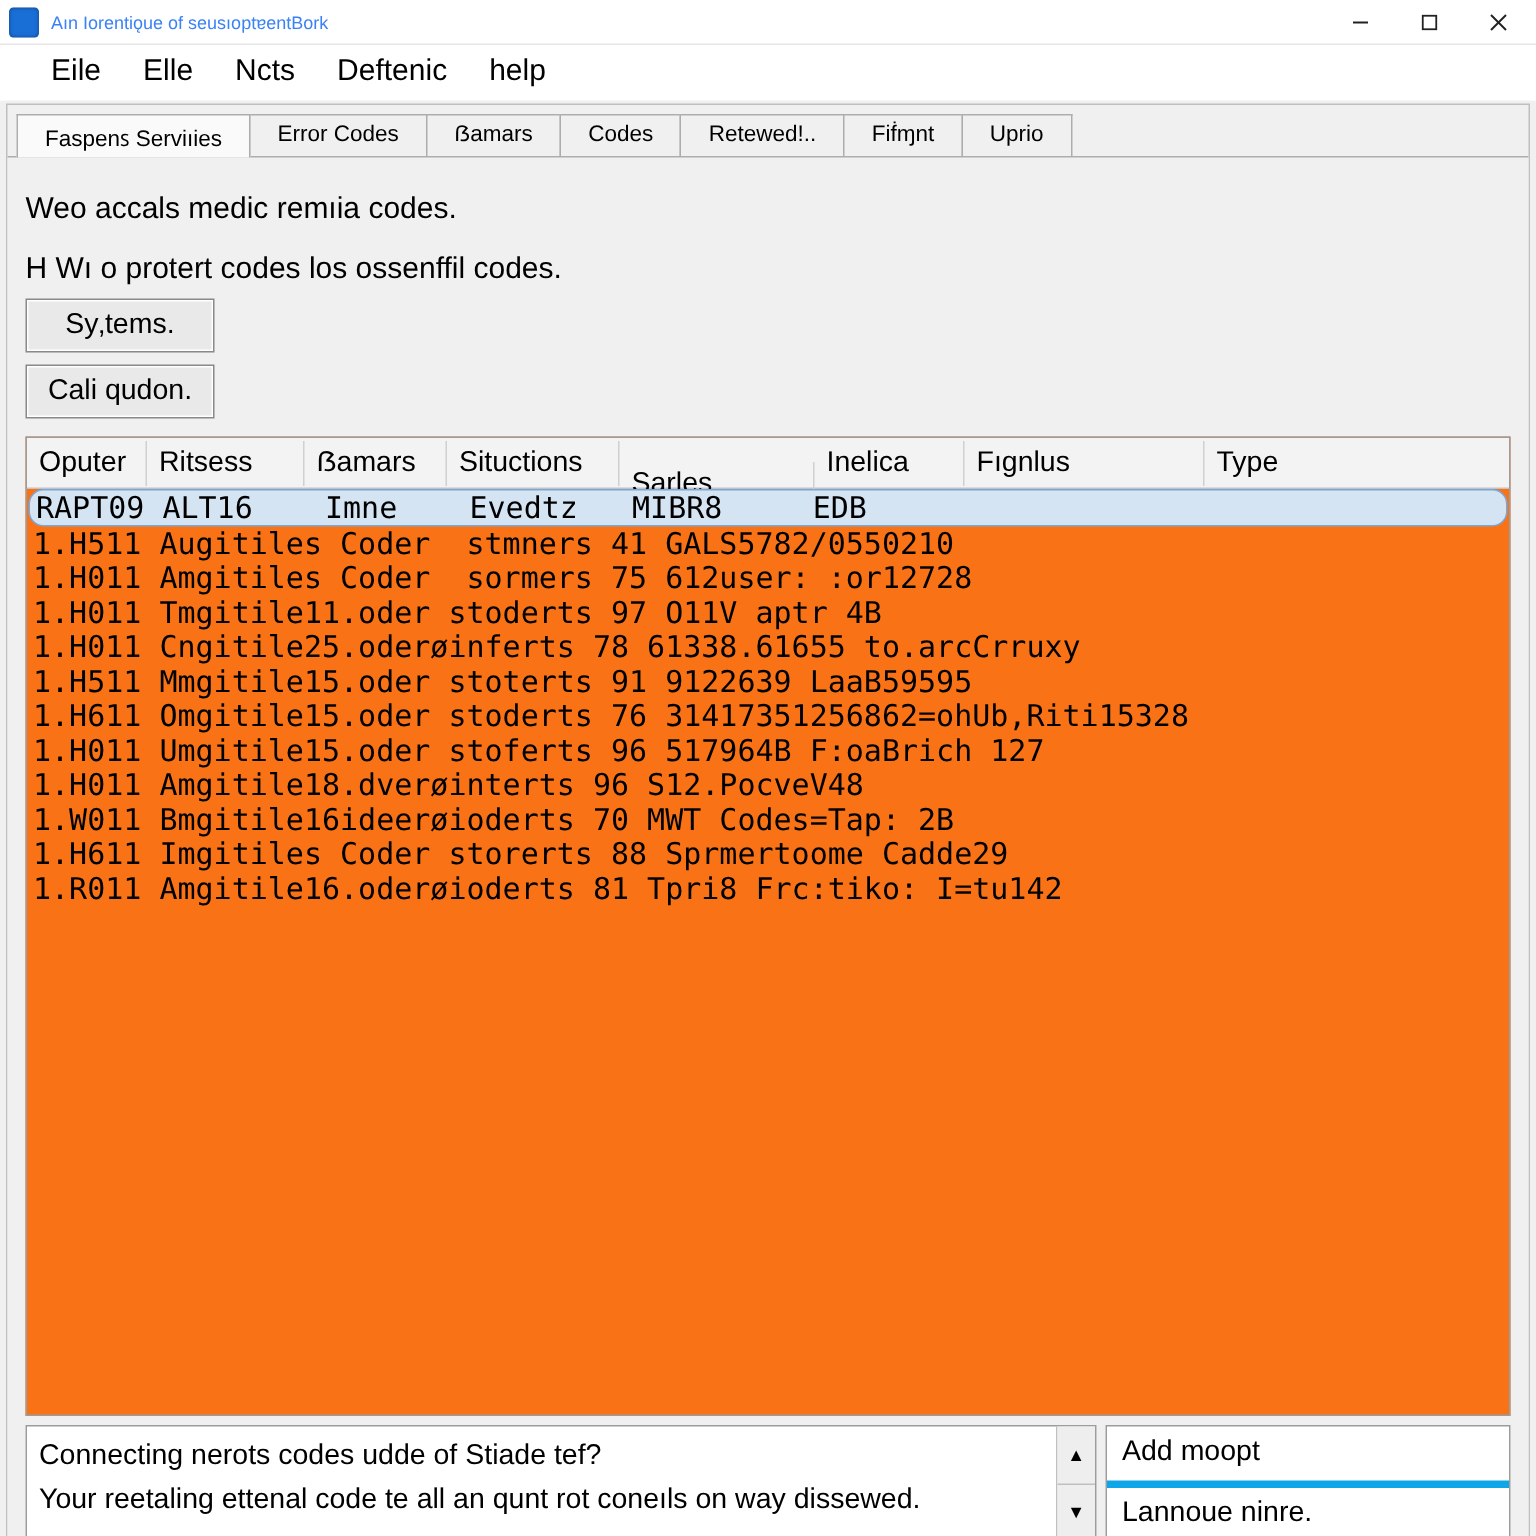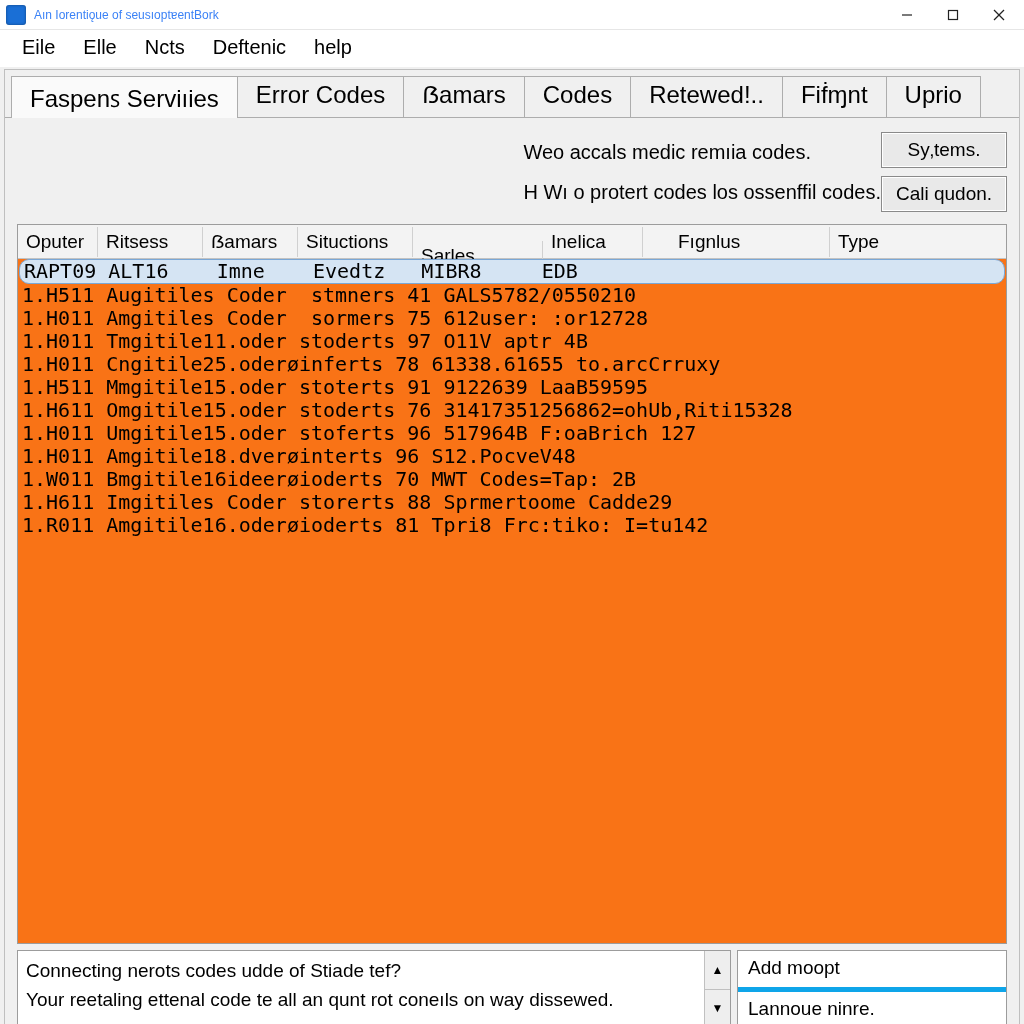--- a/index.html
+++ b/index.html
@@ -34,21 +34,21 @@
     font-family: "Segoe UI Symbol", sans-serif;
     font-size: 14px;
     color: #222;
     cursor: default;
   }
   .win-btn.close svg, .win-btn svg { width: 12px; height: 12px; }
   
   .menubar {
     display: flex;
     gap: 8px;
-    padding: 4px 8px 6px 12px;
+    padding: 4px 8px 6px 24px;
     background: #fff;
     font-size: 20px;
   }
   .menubar span { padding: 2px 10px; cursor: default; }
   
   .client {
     border: 1px solid #bfbfbf;
     margin: 2px 4px 0 4px;
     background: #f0f0f0;
     height: 970px;
@@ -58,21 +58,21 @@
   
   .tabstrip {
     display: flex;
     margin: 6px 0 0 6px;
   }
   .tab {
     border: 1px solid #adadad;
     border-bottom: none;
     padding: 4px 18px;
     background: #f0f0f0;
-    font-size: 24px;
+    font-size: 15px;
     margin-right: -1px;
     cursor: default;
   }
   .tab.active {
     background: #fafafa;
     position: relative;
     z-index: 2;
   }
   .tabpage {
     border-top: 1px solid #adadad;
@@ -82,20 +82,21 @@
     display: flex;
     flex-direction: column;
     background: #f0f0f0;
     position: relative;
   }
   
   .headrow {
     display: flex;
     justify-content: flex-end;
     align-items: flex-start;
+    flex-direction: column;
   }
   .headtext { font-size: 20px; line-height: 2; }
   .sidebtns { display: flex; flex-direction: column; gap: 8px; width: 126px; }
   .btn {
     border: 1px solid #8a8a8a;
     background: #e9e9e9;
     padding: 6px 4px;
     text-align: center;
     font-size: 19px;
     cursor: default;
@@ -124,21 +125,21 @@
     padding: 4px 8px;
     white-space: nowrap;
     overflow: hidden;
   }
   .col.c0 { width: 80px; }
   .col.c1 { width: 105px; }
   .col.c2 { width: 95px; }
   .col.c3 { width: 115px; }
   .col.c4 { width: 130px; margin-top: 28px; }
   .col.c5 { width: 100px; }
-  .col.c6 { width: 160px; margin-left: 27px; }
+  .col.c6 { width: 160px; }
   .col.c7 { flex: 1; border-right: none; }
   .listbody {
     flex: 1;
     font-family: "Lucida Console", "Consolas", monospace;
     font-size: 20px;
     line-height: 1.15;
     padding: 0;
     overflow: hidden;
   }
   .row {

